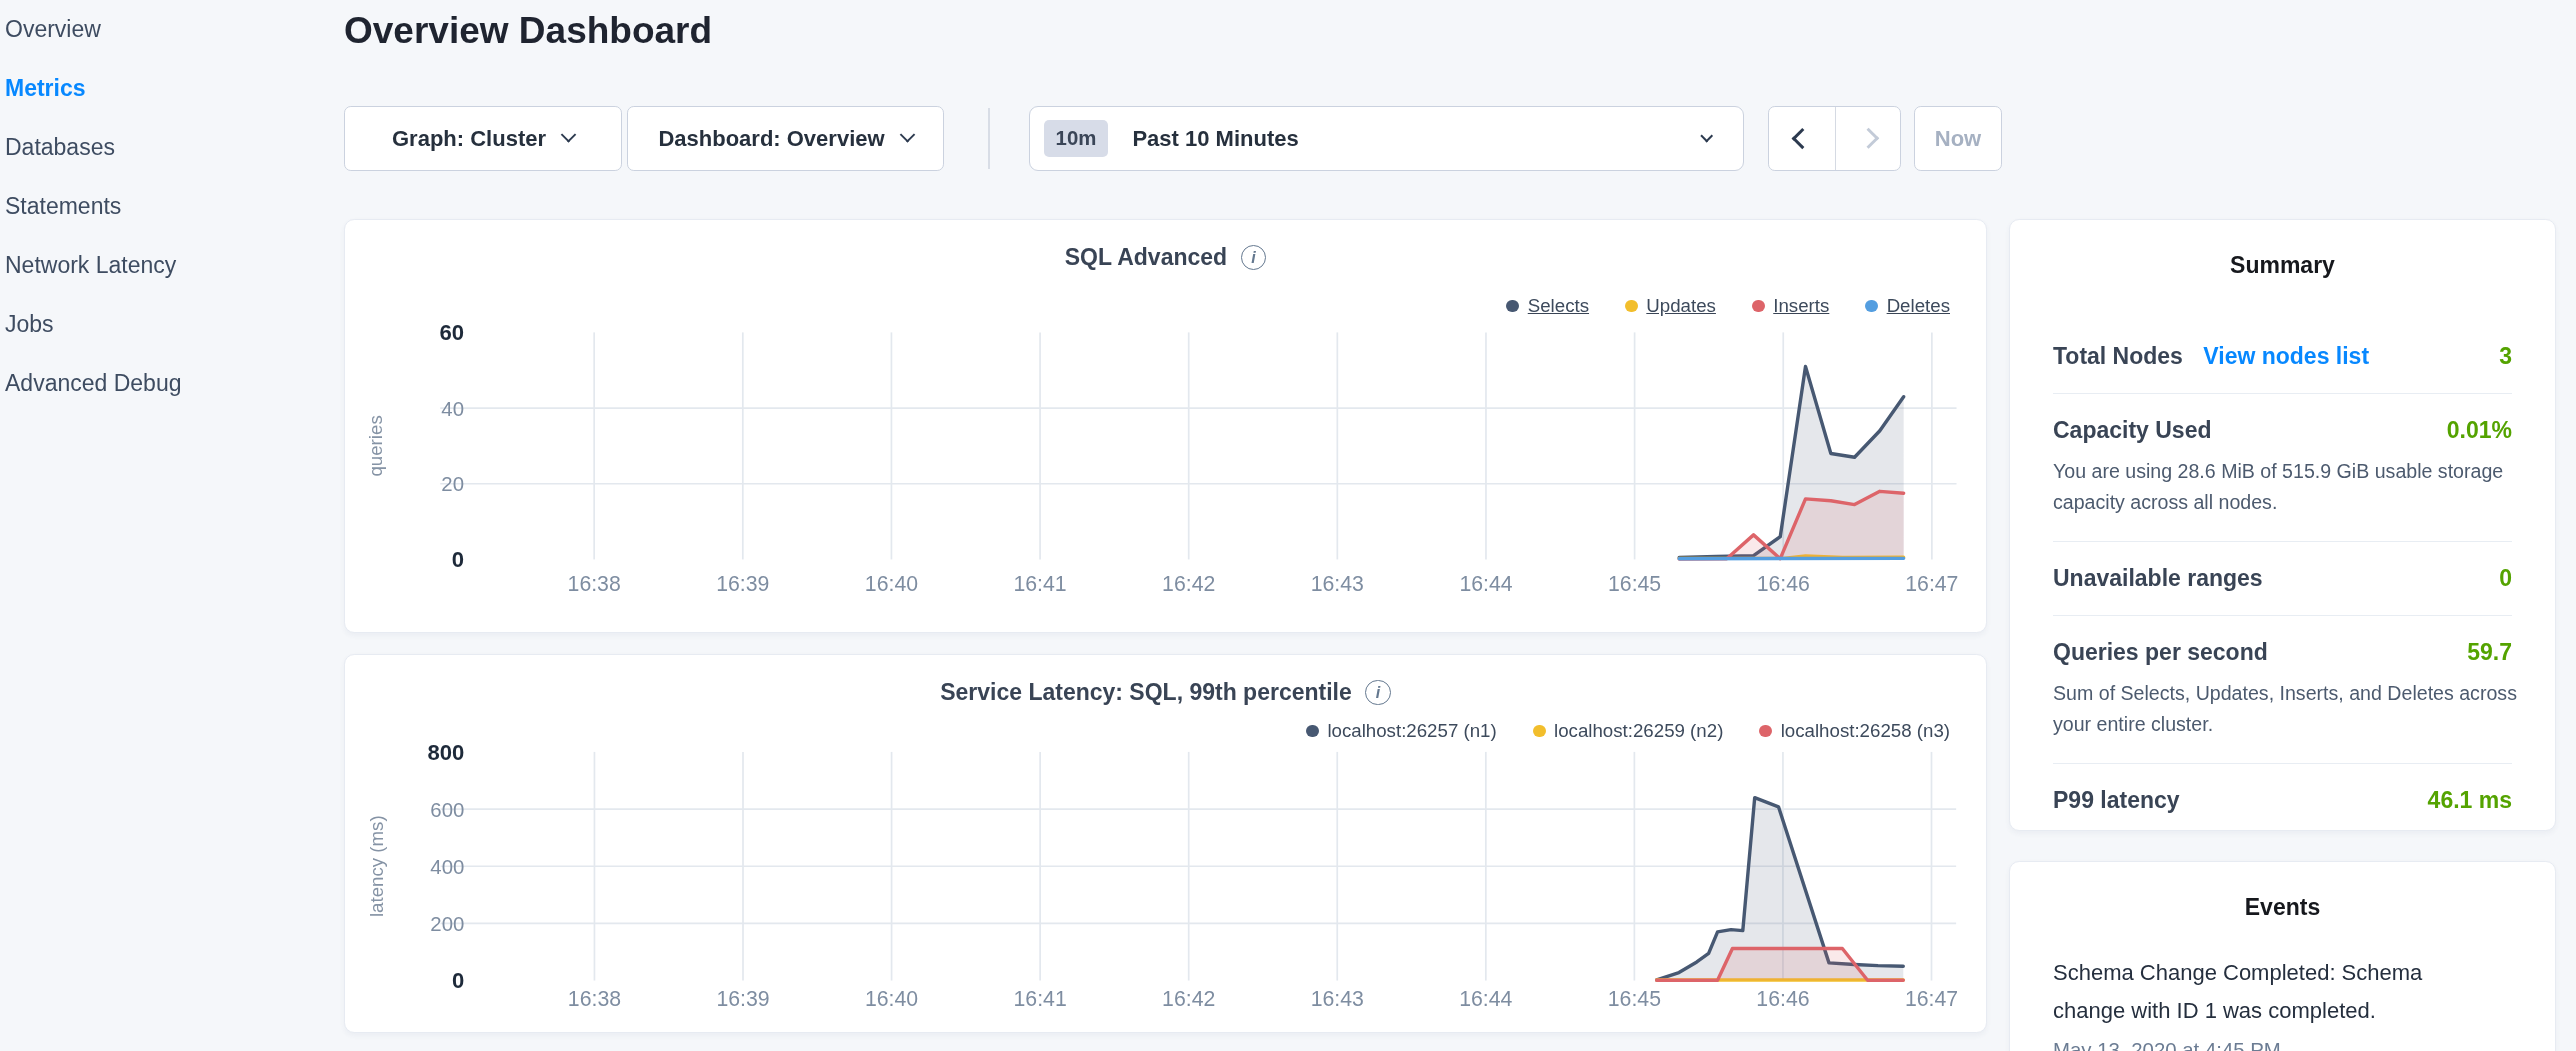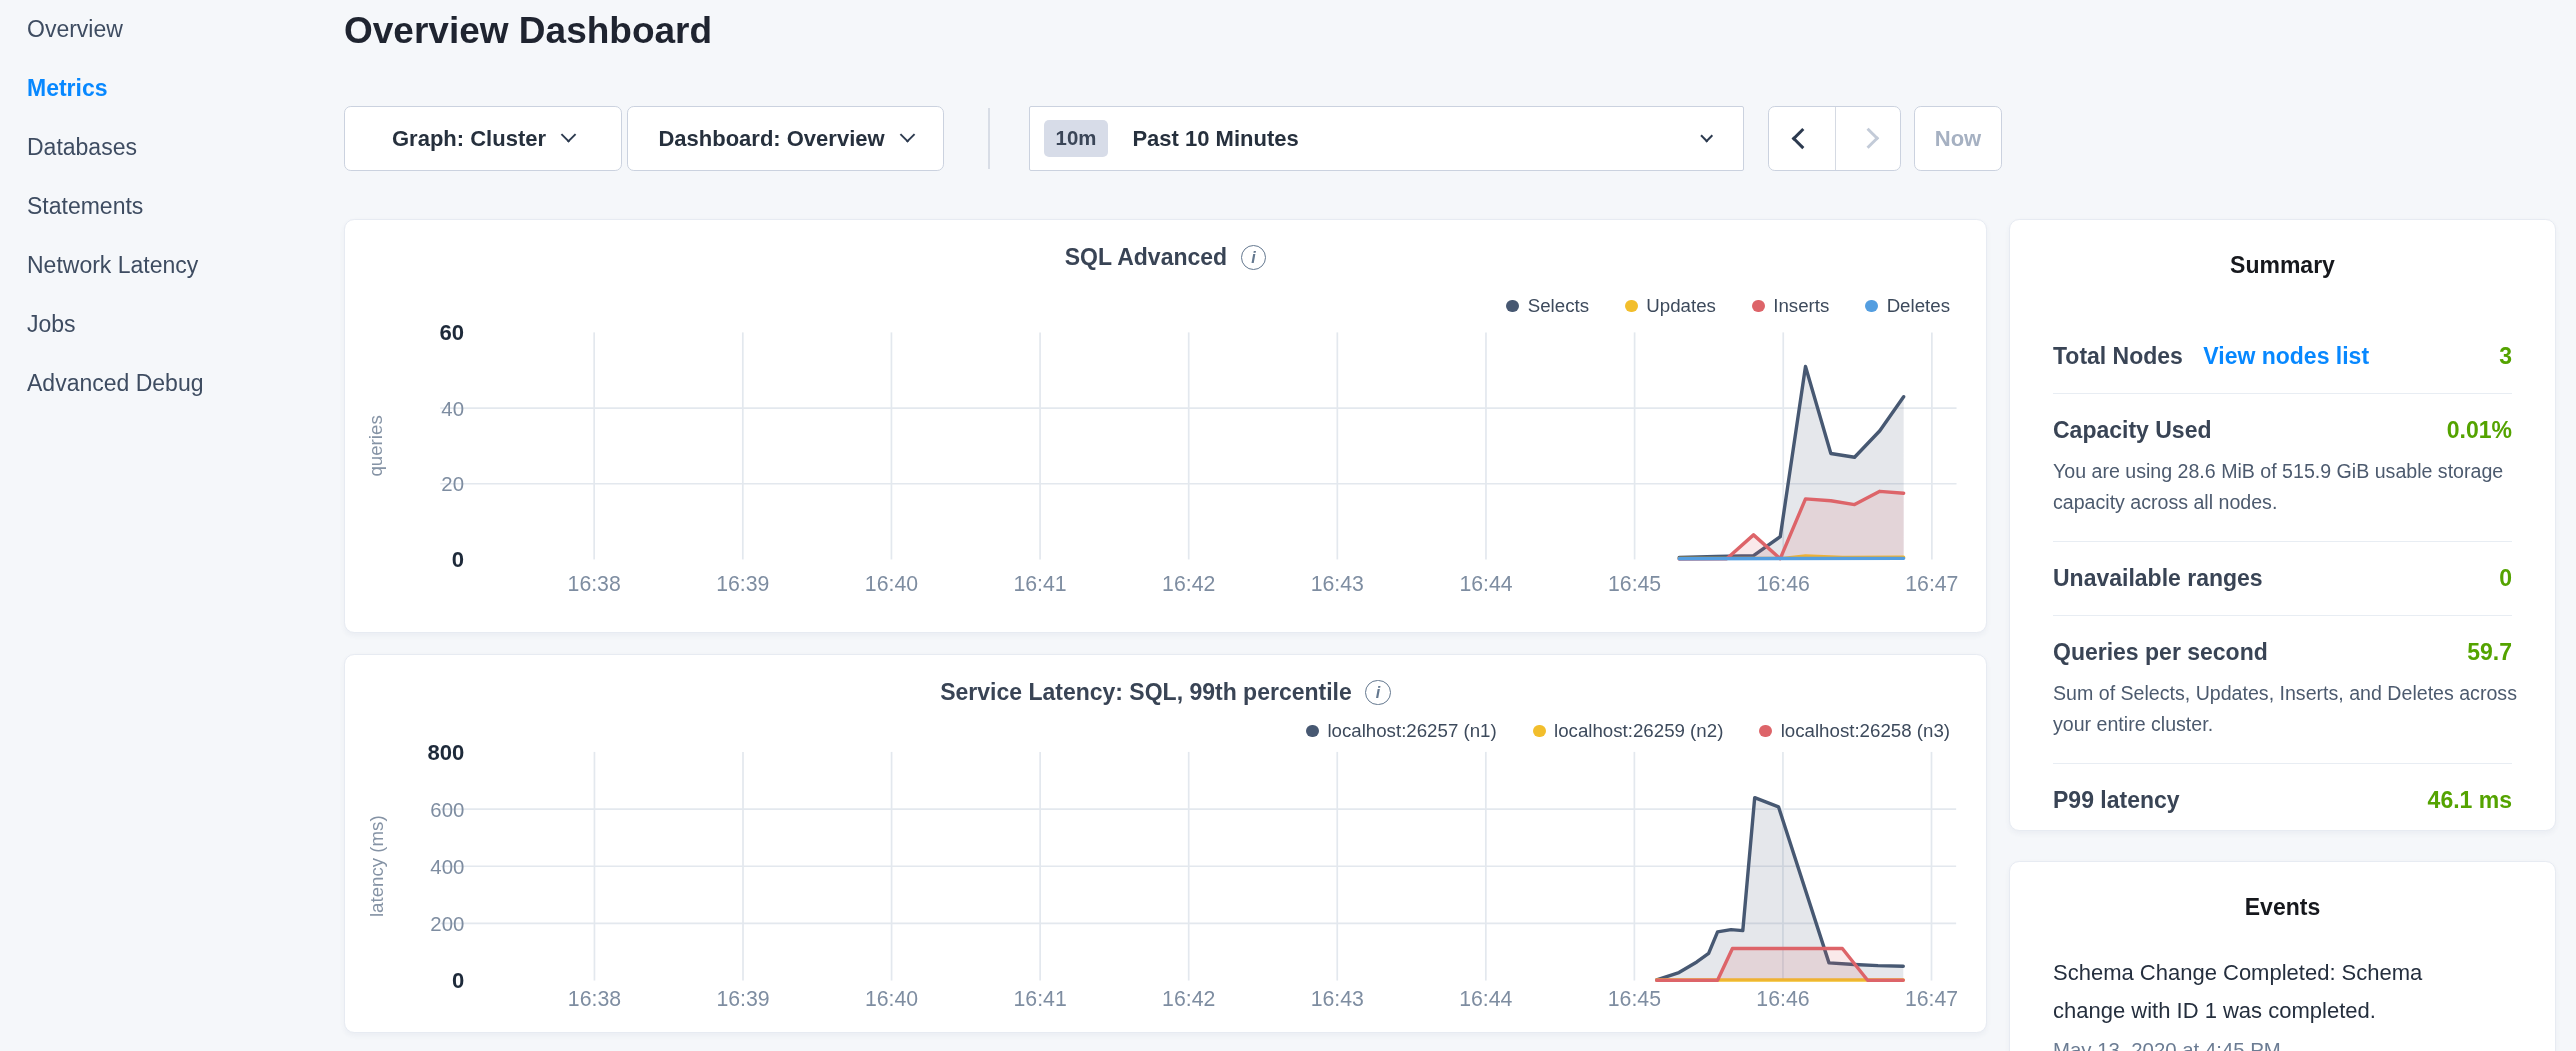--- a/index.html
+++ b/index.html
@@ -1,36 +1,36 @@
 <!DOCTYPE html>
 <html style="font-size:13.6px"><head>
 <meta charset="utf-8">
 <style>
   * { margin:0; padding:0; box-sizing:border-box; }
   html,body { background:#f5f7fa; font-family:"Liberation Sans","DejaVu Sans",sans-serif; }
   #app { position:relative; width:2576px; height:1051px; overflow:hidden; background:#f5f7fa; color:#394455; }
 
   
   #sidebar { position:absolute; left:0; top:0; width:340px; }
-  .nav-item { height:59px; display:flex; align-items:center; padding-left:27px;
+  .nav-item { height:59px; display:flex; align-items:center; padding-left:5px;
               font-size:23px; color:#3e4c61; cursor:pointer; }
   .nav-item.active { color:#0788ff; font-weight:bold; }
 
   
   #page-title { position:absolute; left:344px; top:10.2px; font-size:37px; font-weight:bold; color:#1f2430; }
   .btn { position:absolute; top:106px; height:65px; background:#fff; border:1.7px solid #cbd2df;
          border-radius:6.8px; display:flex; align-items:center; justify-content:center;
          font-size:22px; font-weight:bold; color:#26303d; cursor:pointer; }
   #graph-btn { left:344px; width:278px; }
   #dashboard-btn { left:627px; width:317px; }
   .chev { display:inline-block; width:11px; height:11px; border-right:2.6px solid #2c3a4f;
           border-bottom:2.6px solid #2c3a4f; transform:rotate(45deg) translate(-2.6px,-2.6px); margin-left:17px; }
   #toolbar-divider { position:absolute; left:988px; top:108px; width:1.7px; height:61px; background:#d8dde6; }
   #time-widget { position:absolute; left:1029px; top:106px; width:715px; height:65px; background:#fff;
-                 border:1.7px solid #cbd2df; border-radius:2px; display:flex; align-items:center;
+                 border:1.7px solid #cbd2df; border-radius:9px; display:flex; align-items:center;
                  padding-left:13.6px; cursor:pointer; }
   #time-badge { background:#d7dce8; border-radius:5.1px; padding:6.8px 12px; font-size:20.4px; font-weight:bold; color:#3a4557; }
   #time-label { margin-left:24px; font-size:22px; font-weight:bold; color:#26303d; }
   #time-widget .chev { position:absolute; right:32px; width:9.4px; height:9.4px; border-width:2.1px; margin:0;
                        transform:rotate(45deg) translate(-1.7px,-1.7px); }
   #arrow-group { position:absolute; left:1768px; top:106px; width:133px; height:65px; background:#fff;
                  border:1.7px solid #cbd2df; border-radius:6.8px; display:flex; }
   .arrow-half { width:50%; display:flex; align-items:center; justify-content:center; cursor:pointer; }
   .arrow-half + .arrow-half { border-left:1.7px solid #d5dae3; }
   .chev-left { width:14.5px; height:14.5px; border-left:3.4px solid #2c3a4f; border-bottom:3.4px solid #2c3a4f;
@@ -46,21 +46,21 @@
   #card-chart-1 { left:344px; top:654px; width:1643px; height:379px; }
   #card-summary { left:2009px; top:219px; width:547px; height:612px; }
   #card-events  { left:2009px; top:861px; width:547px; height:221px; }
 
   .chart-head { position:absolute; top:24px; left:0; right:0; display:flex; justify-content:center;
                 align-items:center; gap:13.6px; font-size:23px; font-weight:bold; color:#394455; }
   .info-icon { width:25.5px; height:25.5px; border:1.7px solid #64788f; border-radius:50%; color:#64788f;
                font-size:16px; font-weight:bold; font-style:italic; display:inline-flex; align-items:center;
                justify-content:center; cursor:pointer; }
   .legend { position:absolute; right:36px; display:flex; gap:36px; }
-  #legend-0 { top:75px; }
+  #legend-0 { top:75px;text-decoration:underline; }
   #legend-1 { top:65px; }
   .legend-item { display:flex; align-items:center; gap:8.5px; font-size:18.7px; color:#3d4a5c; }
   .legend-dot { width:12.8px; height:12.8px; border-radius:50%; }
 
   .chart-svg { position:absolute; left:0; }
   #svg0 { top:102px; width:1643px; height:298px; }
   #svg1 { top:85px; width:1643px; height:289px; }
   .grid { stroke:#e3e8ee; stroke-width:2; }
   .xtick { fill:#7e8da1; font-size:25px; text-anchor:middle; }
   .ytick { fill:#7e8da1; font-size:24px; text-anchor:end; }

